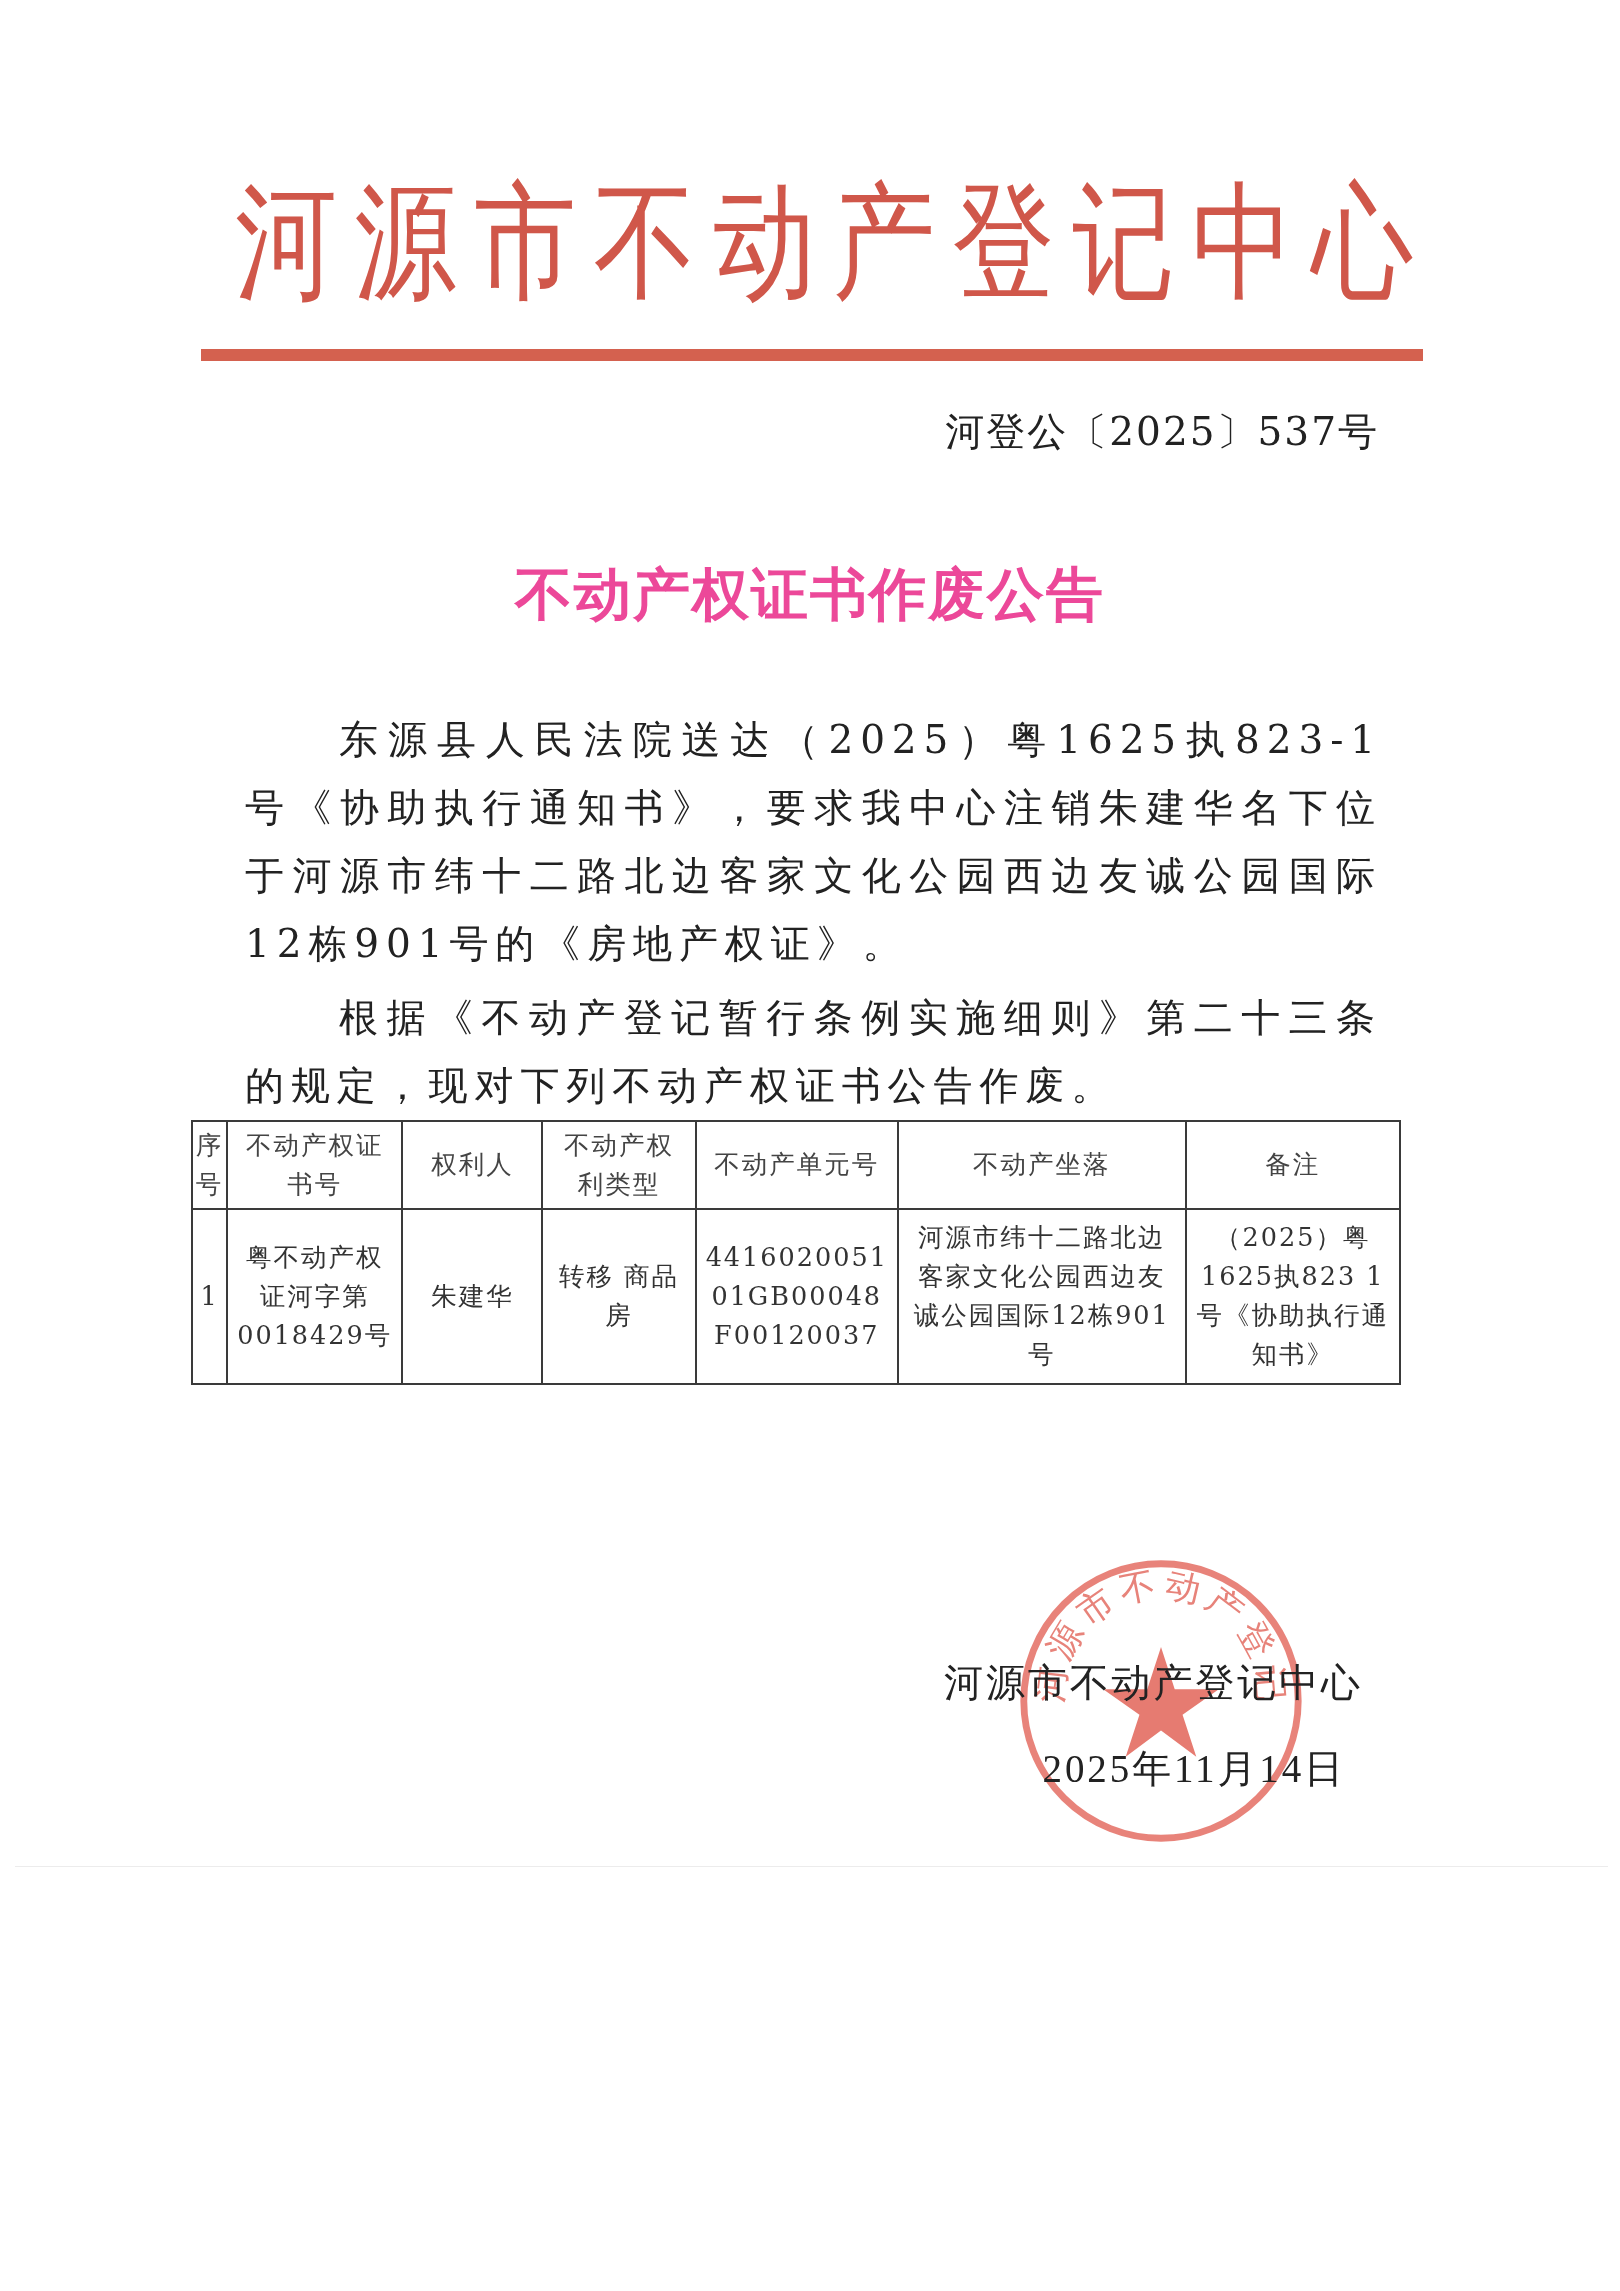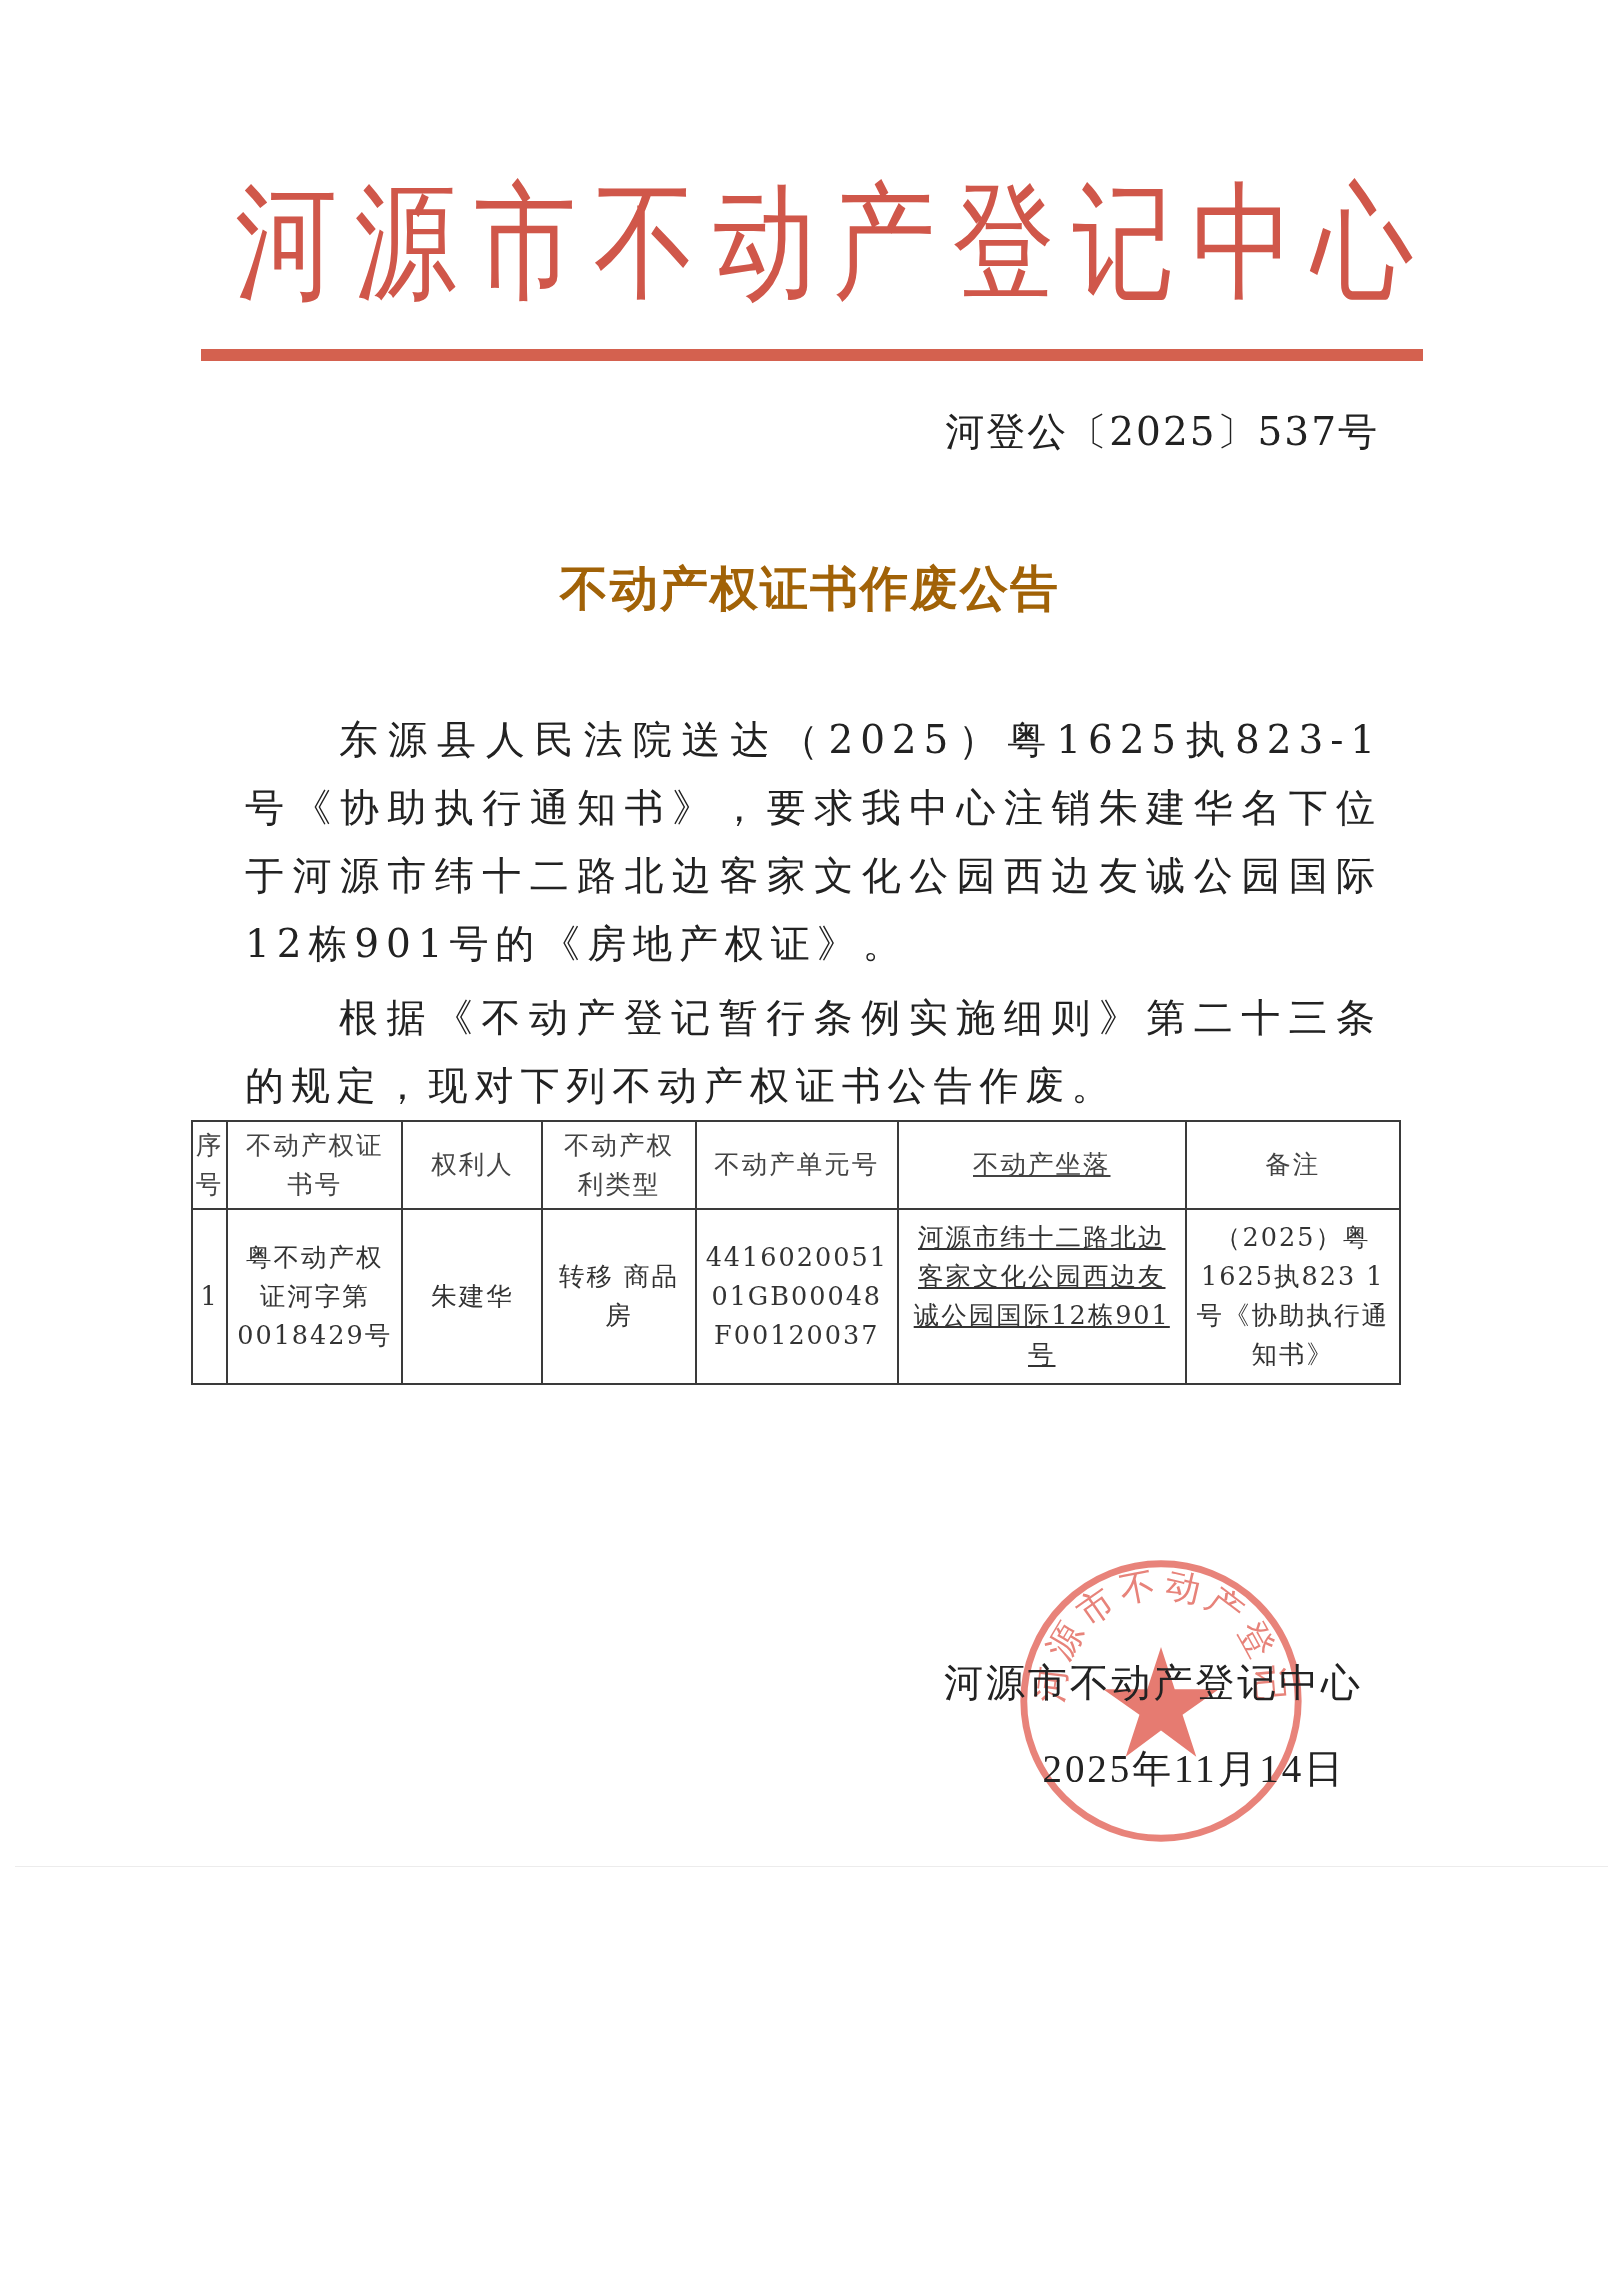--- a/index.html
+++ b/index.html
@@ -4,35 +4,35 @@
   <style>
     html, body { margin: 0; padding: 0; background: #ffffff; }
     body { width: 1620px; height: 2292px; position: relative; overflow: hidden;
            font-family: "DejaVu Serif", "Liberation Serif", serif; color: #1c1c1c; }
     .abs { position: absolute; }
     .letterhead { left: 235px; top: 137px; width: 1157px; height: 167px;
                   font-family: "DejaVu Sans", sans-serif; font-size: 102px; color: #d0574a;
                   letter-spacing: 17.6px; line-height: 167px; white-space: nowrap; transform: scaleY(1.25); transform-origin: left top; }
     .red-rule { left: 201px; top: 349px; width: 1222px; height: 11.8px; background: #d4614f; }
     .doc-number { right: 241px; top: 405px; font-size: 39px; letter-spacing: 2px; white-space: nowrap; color: #222; }
-    .title { left: 0; width: 1620px; top: 557px; text-align: center; font-size: 48px; font-weight: bold;
-             letter-spacing: 2px; color: #a16207; font-family: "DejaVu Sans", sans-serif; }
+    .title { left: 0; width: 1620px; top: 557px; text-align: center; font-size: 57px; font-weight: bold;
+             letter-spacing: 2px; color: #ec4899; font-family: "DejaVu Sans", sans-serif; }
     .body-text { left: 245px; width: 1137px; font-size: 39px; line-height: 68px; letter-spacing: 6.9px;
                  text-align: justify; color: #222; }
     .para1 { top: 706px; text-indent: 94px; }
     .para2 { top: 984px; text-indent: 94px; }
     table.notice { position: absolute; left: 191px; top: 1120px; width: 1210px; border-collapse: collapse;
                    font-size: 25.5px; color: #333; }
     table.notice td, table.notice th { border: 2px solid #3a3a3a; text-align: center; vertical-align: middle;
                    font-weight: normal; padding: 3.9px 7.8px; line-height: 39px; letter-spacing: 2px; }
     table.notice th { height: 78px; color: #444; }
     table.notice td { height: 165px; }
     .c0 { width: 29px; padding: 2px !important; }
     .c1 { width: 157px; } .c2 { width: 122px; } .c3 { width: 135px; border-radius: 16px; }
-    .c4 { width: 184px; } .c5 { width: 269px; text-decoration: underline; } .c6 { width: 196px; }
+    .c4 { width: 184px; } .c5 { width: 269px; } .c6 { width: 196px; }
     td.left { text-align: left; margin-top: 38px; }
     .seal { left: 1014px; top: 1554px; width: 294px; height: 294px; }
     .signer { right: 257px; top: 1656px; font-size: 39px; letter-spacing: 2.9px; white-space: nowrap; color: #222; z-index: 2; }
     .date { right: 274px; top: 1742px; font-size: 39px; letter-spacing: 2.9px; white-space: nowrap; color: #222; z-index: 2; font-family: Liberation Serif, serif; }
     .faint-rule { left: 14.7px; top: 1866px; width: 1593px; height: 1px; background: #ececec; }
   </style>
 </head>
 <body>
 
 <div class="abs letterhead">河源市不动产登记中心</div>

